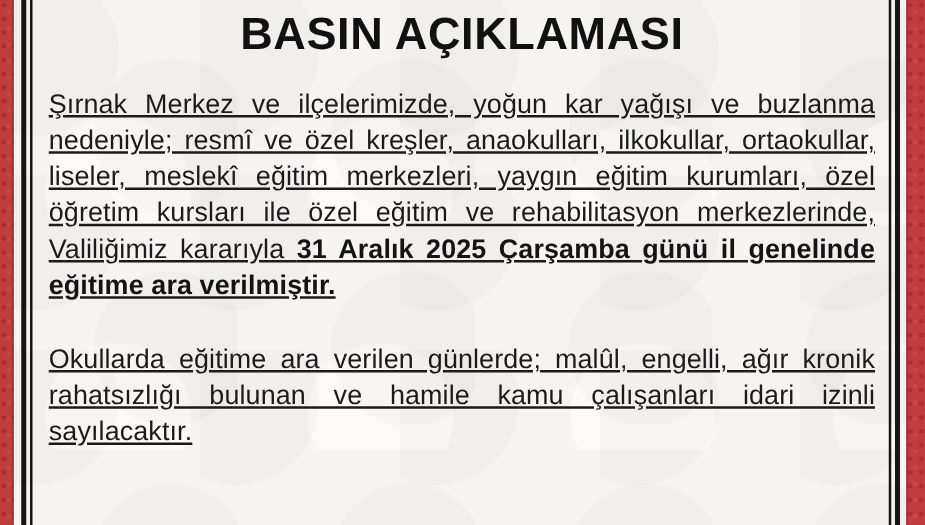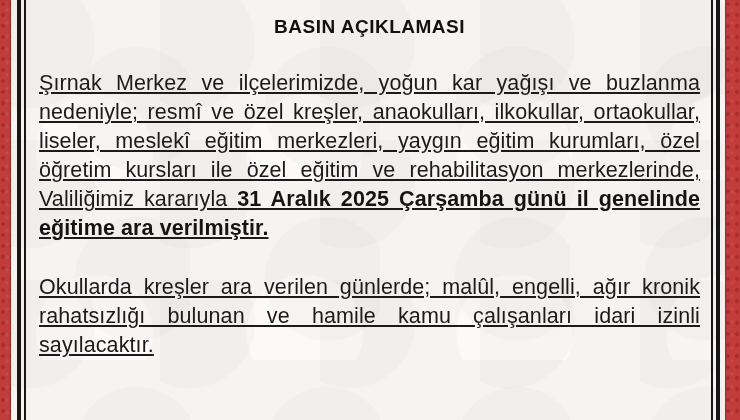--- a/index.html
+++ b/index.html
@@ -45,21 +45,21 @@
 
   
   .content{
     position:absolute;left:26px;right:29px;top:0;bottom:0;
     padding:5px 11px 0 13px;
   }
   .title{
     margin:3px 0 0;
     text-align:center;
     font-weight:bold;
-    font-size:19px;
+    font-size:36px;
     line-height:38px;
     letter-spacing:0.5px;
     color:#111;
   }
   .para{
     margin:0;
     text-align:justify;
     font-size:21.5px;
     line-height:29px;
     letter-spacing:0.1px;
@@ -75,18 +75,18 @@
 
 <div class="red-band left"></div>
 <div class="frame-line thick-left"></div>
 <div class="frame-line thin-left"></div>
 
 <div class="content">
   <h1 class="title">BASIN AÇIKLAMASI</h1>
 
   <p class="para decision"><span>Şırnak Merkez ve ilçelerimizde, yoğun kar yağışı ve buzlanma nedeniyle; resmî ve özel kreşler, anaokulları, ilkokullar, ortaokullar, liseler, meslekî eğitim merkezleri, yaygın eğitim kurumları, özel öğretim kursları ile özel eğitim ve rehabilitasyon merkezlerinde, Valiliğimiz kararıyla </span><b>31 Aralık 2025 Çarşamba günü il genelinde eğitime ara verilmiştir.</b></p>
 
-  <p class="para leave">Okullarda kreşler ara verilen günlerde; malûl, engelli, ağır kronik rahatsızlığı bulunan ve hamile kamu çalışanları idari izinli sayılacaktır.</p>
+  <p class="para leave">Okullarda eğitime ara verilen günlerde; malûl, engelli, ağır kronik rahatsızlığı bulunan ve hamile kamu çalışanları idari izinli sayılacaktır.</p>
 </div>
 
 <div class="frame-line thin-right"></div>
 <div class="frame-line thick-right"></div>
 <div class="red-band right"></div>
 
 </body></html>

